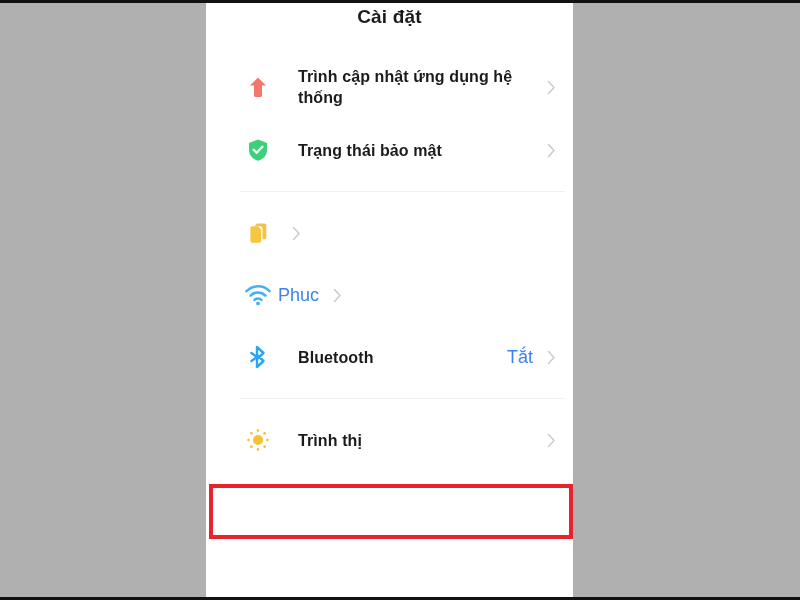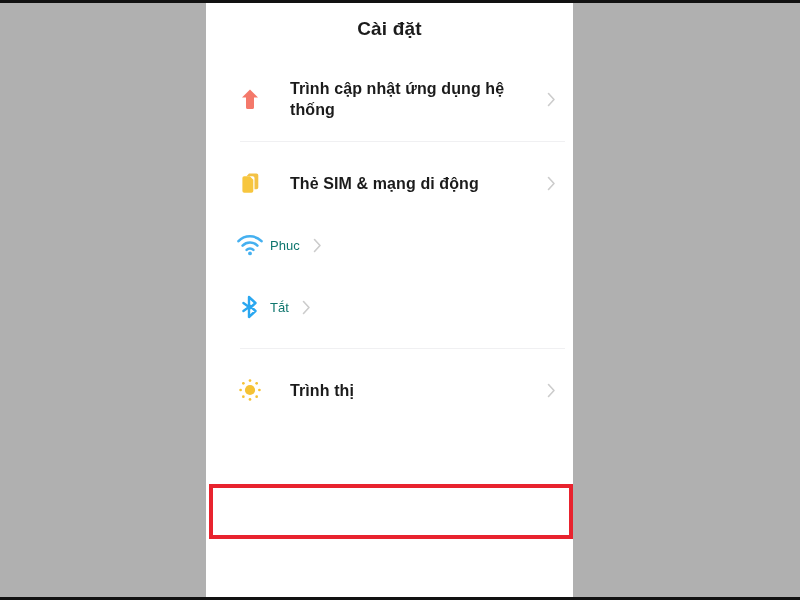--- a/index.html
+++ b/index.html
@@ -37,34 +37,34 @@
     background: #ffffff;
     z-index: 10;
   }
 
   .screen-title {
     text-align: center;
     font-size: 19px;
     font-weight: bold;
     color: #1b1b1b;
     letter-spacing: 0.2px;
-    padding-top: 17px;
+    padding-top: 5px;
     line-height: 24px;
   }
 
   .rows {
     position: relative;
     margin-top: 26px;
   }
 
   .row {
     display: flex;
     align-items: center;
     height: 62px;
-    padding: 0 16px 0 24px;
+    padding: 0 16px 0 32px;
     box-sizing: border-box;
     position: relative;
   }
   .row.tall { height: 64px; }
 
   .row-icon {
     width: 40px;
     min-width: 40px;
     height: 40px;
     display: flex;
@@ -76,22 +76,22 @@
     flex: 1;
     font-size: 16px;
     font-weight: bold;
     color: #1b1b1b;
     line-height: 21px;
     padding-left: 20px;
     letter-spacing: 0.1px;
   }
 
   .row-value {
-    font-size: 13px;
-    color: #0f766e;
+    font-size: 18px;
+    color: #3b82f6;
     padding-right: 12px;
     white-space: nowrap;
   }
 
   .chevron {
     width: 12px;
     min-width: 12px;
     height: 18px;
     display: flex;
     align-items: center;
@@ -146,33 +146,47 @@
       </div>
       <div class="row-label">Trình cập nhật ứng dụng hệ thống</div>
       <div class="row-value"></div>
       <div class="chevron">
         <svg width="9" height="15" viewBox="0 0 9 15">
           <polyline points="1.5,1.5 7,7.5 1.5,13.5" fill="none" stroke="#cccccc" stroke-width="1.6" stroke-linecap="round" stroke-linejoin="round"></polyline>
         </svg>
       </div>
     </div>
 
+    <div class="row">
+      <div class="row-icon">
+        <svg width="26" height="26" viewBox="0 0 26 26">
+          <path d="M13 2.5 L22 6 L22 13 C22 18.5 18 22.3 13 23.8 C8 22.3 4 18.5 4 13 L4 6 Z" fill="#3ecf7a"></path>
+          <polyline points="8.6,12.8 11.6,15.8 17.4,9.8" fill="none" stroke="#ffffff" stroke-width="2.3" stroke-linecap="round" stroke-linejoin="round"></polyline>
+        </svg>
+      </div>
+      <div class="row-label">Trạng thái bảo mật</div>
+      <div class="row-value"></div>
+      <div class="chevron">
+        <svg width="9" height="15" viewBox="0 0 9 15">
+          <polyline points="1.5,1.5 7,7.5 1.5,13.5" fill="none" stroke="#cccccc" stroke-width="1.6" stroke-linecap="round" stroke-linejoin="round"></polyline>
+        </svg>
+      </div>
+    </div>
 
     <div class="divider-wrap">
       <div class="divider"></div>
     </div>
 
     <div class="row">
       <div class="row-icon">
         <svg width="26" height="26" viewBox="0 0 26 26">
           <path d="M12 3.5 L19.5 3.5 A1.8 1.8 0 0 1 21.3 5.3 L21.3 17.5 A1.8 1.8 0 0 1 19.5 19.3 L17.5 19.3 L17.5 8 A1.8 1.8 0 0 0 15.7 6.2 L9.5 6.2 Z" fill="#f3c246"></path>
           <path d="M7.2 6.2 L12.8 6.2 L16.3 9.7 L16.3 21 A1.8 1.8 0 0 1 14.5 22.8 L7.2 22.8 A1.8 1.8 0 0 1 5.4 21 L5.4 8 A1.8 1.8 0 0 1 7.2 6.2 Z" fill="#f7c63e"></path>
         </svg>
       </div>
-      <div class="row-label">Thẻ SIM &amp; mạng di động</div>
       <div class="row-value"></div>
       <div class="chevron">
         <svg width="9" height="15" viewBox="0 0 9 15">
           <polyline points="1.5,1.5 7,7.5 1.5,13.5" fill="none" stroke="#cccccc" stroke-width="1.6" stroke-linecap="round" stroke-linejoin="round"></polyline>
         </svg>
       </div>
     </div>
 
     <div class="row">
       <div class="row-icon">
@@ -192,20 +206,21 @@
     </div>
 
     <div class="row">
       <div class="row-icon">
         <svg width="26" height="26" viewBox="0 0 26 26">
           <path d="M12 3 L18.5 9 L12 15 L12 3 Z M12 11 L18.5 17 L12 23 L12 11 Z" fill="none" stroke="#2aa7f0" stroke-width="2.4" stroke-linejoin="round" stroke-linecap="round"></path>
           <line x1="6.4" y1="9" x2="12" y2="13" stroke="#2aa7f0" stroke-width="2.4" stroke-linecap="round"></line>
           <line x1="6.4" y1="17" x2="12" y2="13" stroke="#2aa7f0" stroke-width="2.4" stroke-linecap="round"></line>
         </svg>
       </div>
+      <div class="row-label">Bluetooth</div>
       <div class="row-value">Tắt</div>
       <div class="chevron">
         <svg width="9" height="15" viewBox="0 0 9 15">
           <polyline points="1.5,1.5 7,7.5 1.5,13.5" fill="none" stroke="#cccccc" stroke-width="1.6" stroke-linecap="round" stroke-linejoin="round"></polyline>
         </svg>
       </div>
     </div>
 
 
     <div class="divider-wrap">

